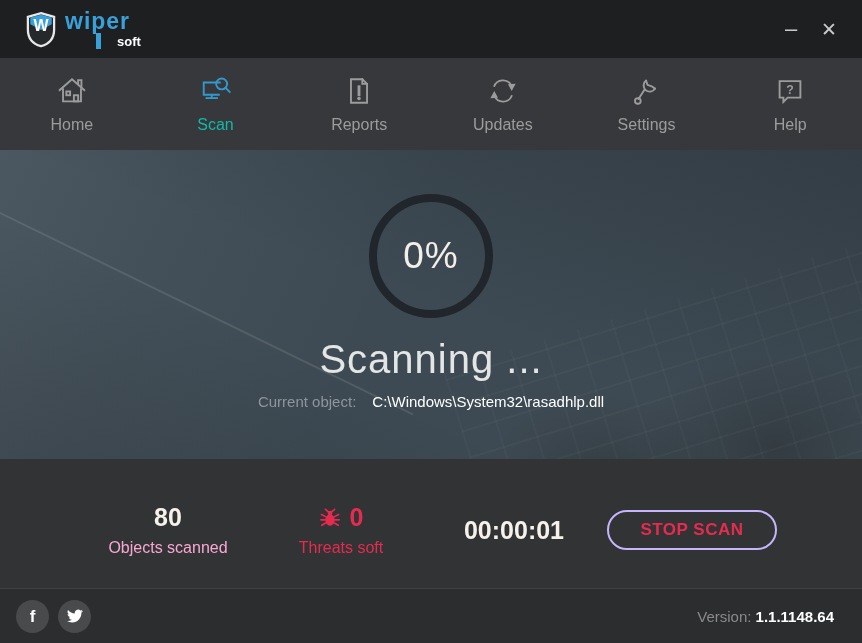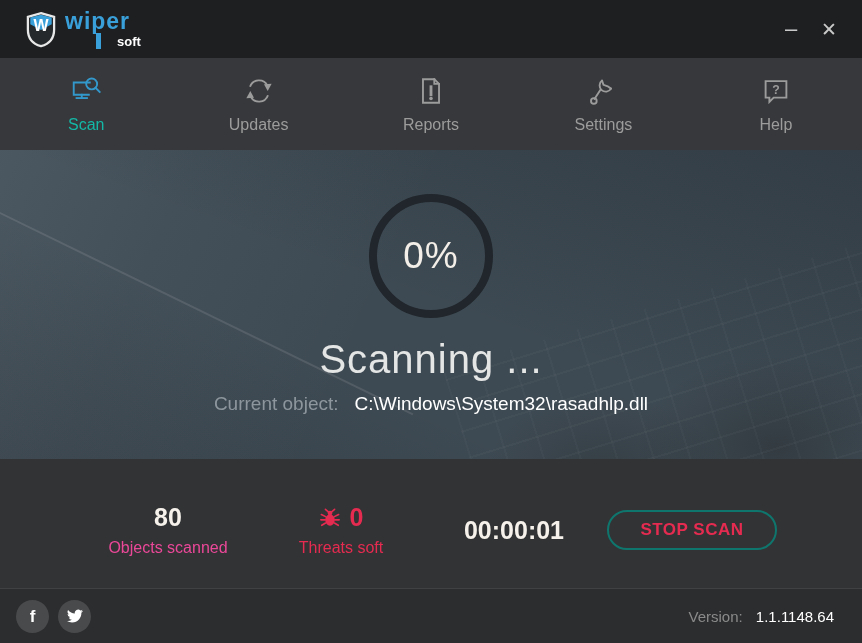--- a/index.html
+++ b/index.html
@@ -47,48 +47,48 @@
                  transform:rotate(-17deg); opacity:.45;
                  background:
                    repeating-linear-gradient(0deg, rgba(255,255,255,0.06) 0 2px, transparent 2px 27px),
                    repeating-linear-gradient(90deg, rgba(255,255,255,0.05) 0 2px, transparent 2px 35px); }
   .progress-ring { position:absolute; left:50%; top:44px; transform:translateX(-50%);
                    width:124px; height:124px; border:8px solid #20262b; border-radius:50%;
                    display:flex; align-items:center; justify-content:center; z-index:2; }
   .progress-value { font-size:37px; font-weight:300; color:#f3efe8; letter-spacing:1px; }
   .scanning-title { position:absolute; top:187px; width:100%; text-align:center; z-index:2;
                     font-size:40px; font-weight:300; color:#e4e5e5; letter-spacing:1px; }
-  .current-object { position:absolute; top:243px; width:100%; text-align:center; z-index:2; font-size:19px; }
+  .current-object { position:absolute; top:243px; width:100%; text-align:center; z-index:2; font-size:15px; }
   .current-object-label { color:#8d969d; margin-right:16px; font-weight:300; }
   .current-object-path { color:#ffffff; }
 
   
   .statsbar { height:129px; background:#323335; flex:0 0 auto; display:flex; align-items:center;
               justify-content:space-between; padding:13px 85px 0 88px; }
   .stat { width:160px; text-align:center; }
   .stat-value { font-size:25px; font-weight:600; color:#f6f2eb; display:flex;
                 align-items:center; justify-content:center; gap:9px; }
-  .stat-label { font-size:16px; font-weight:300; color:#ec4899; margin-top:7px; }
+  .stat-label { font-size:16px; font-weight:300; color:#f9a8d4; margin-top:7px; }
   .stat.threats .stat-value, .stat.threats .stat-label { color:#e62b50; }
   .bug svg { width:22px; height:22px; display:block; }
-  .stop-btn { width:170px; height:40px; border:2px solid #0f766e; border-radius:20px;
+  .stop-btn { width:170px; height:40px; border:2px solid #c4b5fd; border-radius:20px;
               background:transparent; color:#e62b50; font-size:17px; font-weight:600;
               letter-spacing:.5px; cursor:pointer; font-family:"Liberation Sans", sans-serif; }
 
   
   .footer { height:55px; background:#2c2d2f; border-top:1px solid #404143; flex:0 0 auto;
             display:flex; align-items:center; justify-content:space-between; padding:0 28px 0 16px; }
   .social { display:flex; gap:9px; }
   .social-circle { width:33px; height:33px; border-radius:50%; background:#494a4c;
                    display:flex; align-items:center; justify-content:center; cursor:pointer; }
   .fb-glyph { color:#ffffff; font-weight:bold; font-size:17px; line-height:1; }
   .social-circle svg { width:16px; height:16px; display:block; }
   .version { font-size:15px; }
   .version-label { color:#8a8a8a; font-weight:300;margin-left:24px; }
-  .version-value { color:#ffffff; font-weight:normal; margin-left:9px;text-align:right; }
+  .version-value { color:#ffffff; font-weight:bold; margin-left:0;text-align:right; }
 </style>
 </head>
 <body>
 
 <div class="app">
 
   <header class="titlebar">
     <div class="logo">
       <span class="logo-shield">
         <svg viewBox="0 0 32 38">
@@ -103,62 +103,76 @@
       </div>
     </div>
     <div class="win-controls">
       <span class="win-btn min">–</span>
       <span class="win-btn">✕</span>
     </div>
   </header>
 
   <nav class="nav">
 
+    <div class="nav-item">
+      <span>
+        <svg viewBox="0 0 36 36">
+          <g class="ic" stroke-linecap="square">
+            <path d="M5 17 L18 5.5 L31 17"></path>
+            <path d="M24.5 10.5 V6.5 H28 V13.5"></path>
+            <path d="M8.5 16 V29 H27.5 V16"></path>
+            <rect x="12" y="18.5" width="4" height="4"></rect>
+            <rect x="20" y="22.5" width="4.5" height="6.5"></rect>
+          </g>
+        </svg>
+      </span>
+      <span class="nav-label">Home</span>
+    </div>
 
     <div class="nav-item active">
       <span>
         <svg viewBox="0 0 36 36">
           <g class="ic" stroke-linecap="square">
             <path d="M22 9 H5 V22 H21"></path>
             <path d="M13.5 22 V25.5"></path>
             <path d="M8 25.5 H19"></path>
             <circle cx="24" cy="10.5" r="5.8"></circle>
             <path d="M28.2 14.7 L32.5 19"></path>
           </g>
         </svg>
       </span>
       <span class="nav-label">Scan</span>
     </div>
 
     <div class="nav-item">
       <span>
         <svg viewBox="0 0 36 36">
+          <g class="ic" stroke-linecap="square">
+            <path d="M9.5 5.5 H21.5 L26.5 10.5 V30.5 H9.5 Z"></path>
+            <path d="M21.5 5.5 V10.5 H26.5"></path>
+            <path d="M18 13.5 V22" stroke-width="3"></path>
+          </g>
+          <circle class="ic-fill" cx="18" cy="26" r="1.9"></circle>
+        </svg>
+      </span>
+      <span class="nav-label">Reports</span>
+    </div>
+
+    <div class="nav-item">
+      <span>
+        <svg viewBox="0 0 36 36">
           <g class="ic" stroke-width="2.2">
             <path d="M8.5 13.5 A 10 10 0 0 1 27 12.5"></path>
             <path d="M27.5 22.5 A 10 10 0 0 1 9 23.5"></path>
           </g>
           <polygon class="ic-fill" points="27.2,18 23.3,10.9 31.4,10.3"></polygon>
           <polygon class="ic-fill" points="8.8,18 12.7,25.1 4.6,25.7"></polygon>
         </svg>
       </span>
       <span class="nav-label">Updates</span>
-    </div>
-
-    <div class="nav-item">
-      <span>
-        <svg viewBox="0 0 36 36">
-          <g class="ic" stroke-linecap="square">
-            <path d="M9.5 5.5 H21.5 L26.5 10.5 V30.5 H9.5 Z"></path>
-            <path d="M21.5 5.5 V10.5 H26.5"></path>
-            <path d="M18 13.5 V22" stroke-width="3"></path>
-          </g>
-          <circle class="ic-fill" cx="18" cy="26" r="1.9"></circle>
-        </svg>
-      </span>
-      <span class="nav-label">Reports</span>
     </div>
 
     <div class="nav-item">
       <span>
         <svg viewBox="0 0 36 36">
           <g class="ic" stroke-linecap="round">
             <path d="M17 7 A 6.5 6.5 0 1 0 26.5 15.5"></path>
             <path d="M17 7 L18.5 11.5 L23 13 L26.5 15.5"></path>
             <path d="M15.5 16.5 L9 26.5"></path>
             <circle cx="8.3" cy="28.5" r="3"></circle>

